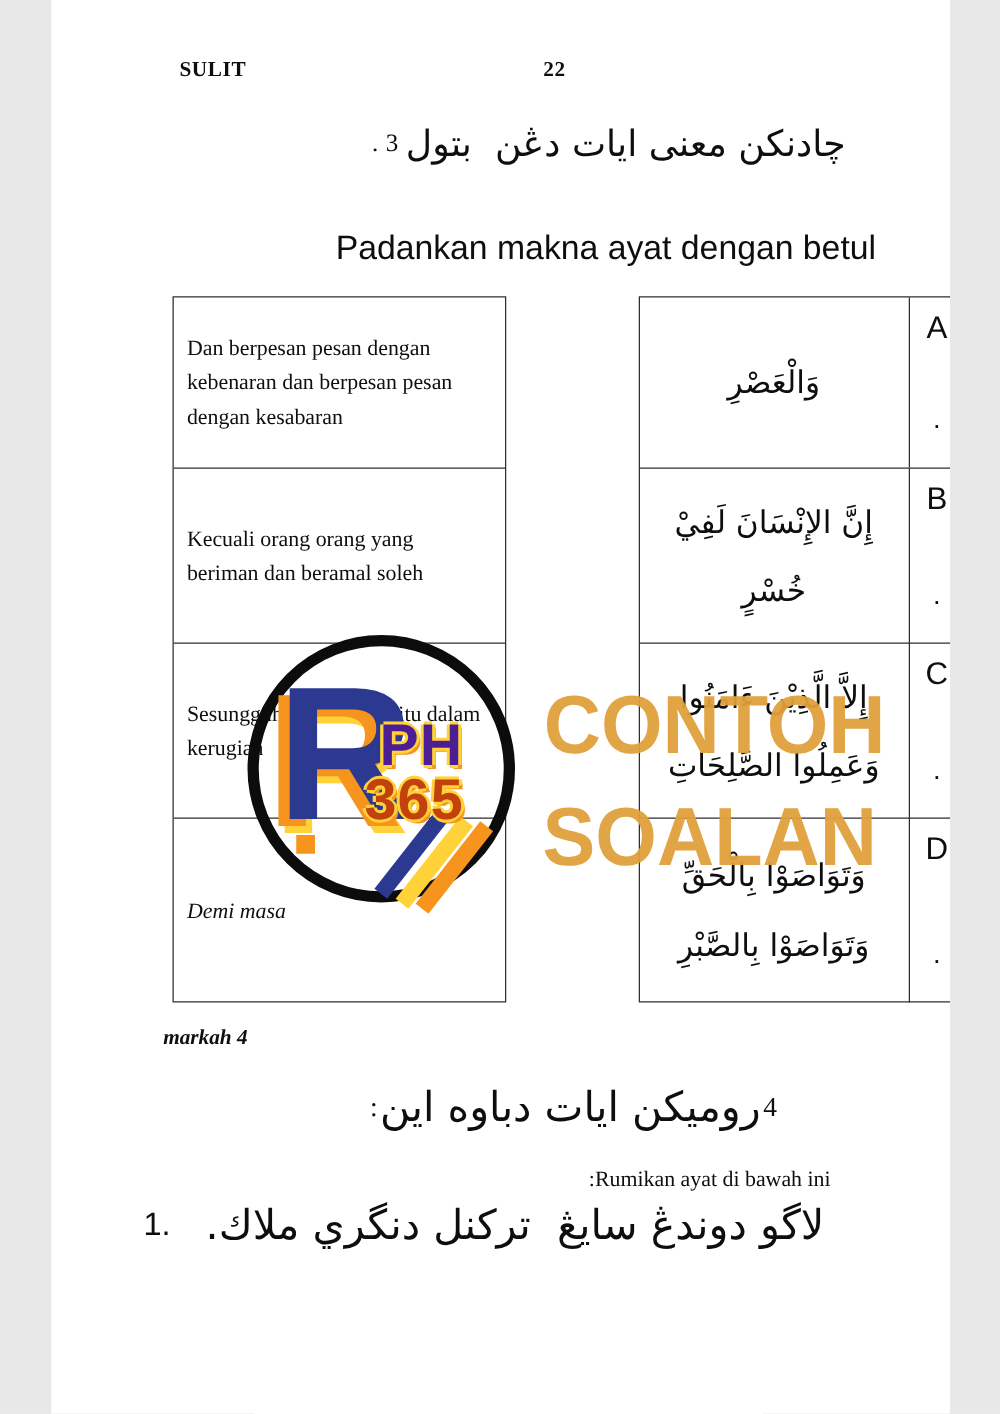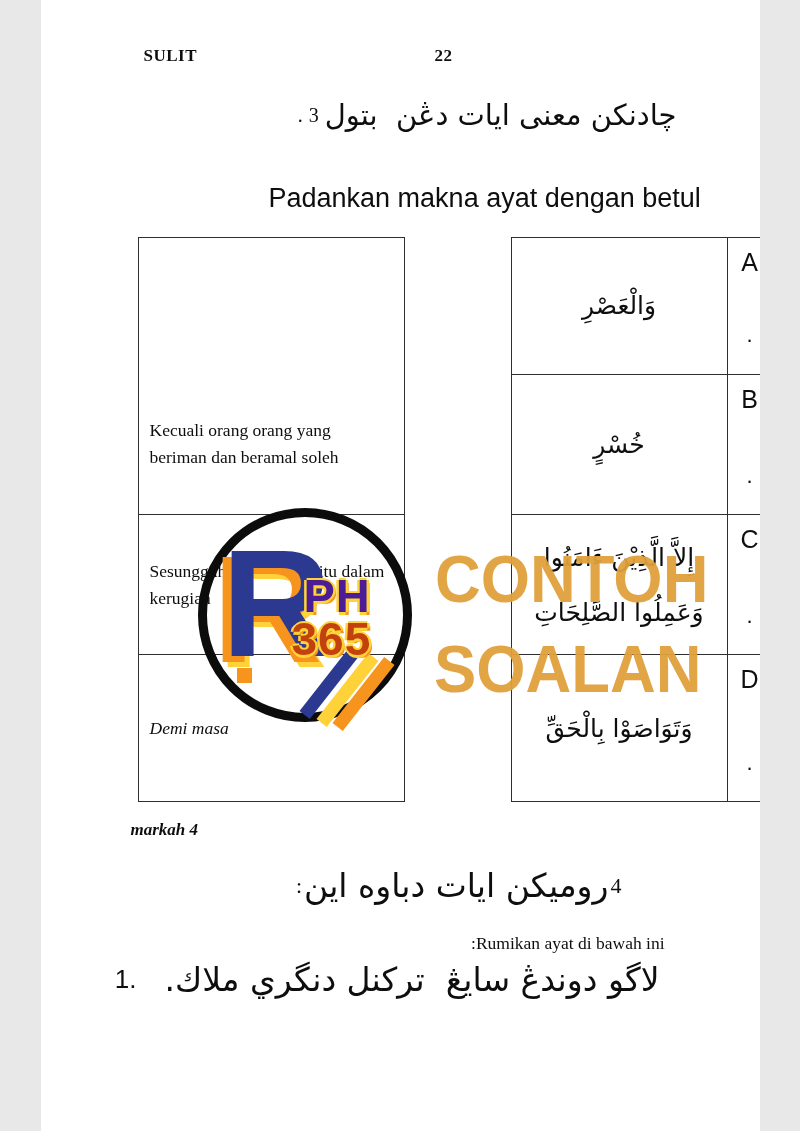--- a/index.html
+++ b/index.html
@@ -62,20 +62,25 @@
 
   <div class="abs q3line">
     <span>.</span>
     <span>3</span>
     <span class="arabic">چادنكن معنى ايات دڠن  بتول</span>
   </div>
 
   <div class="abs instr">Padankan makna ayat dengan betul</div>
 
   <div class="tbl" style="left:97px;top:237px;width:265px;height:563px;">
+    <div class="row" style="top:0;height:136px;">
+      <div class="mean-cell">
+          <span>Dan berpesan pesan dengan kebenaran dan berpesan pesan dengan kesabaran</span>
+        </div>
+    </div>
     <div class="row" style="top:136px;height:140px;">
       <div class="mean-cell">
           <span>Kecuali orang orang yang beriman dan beramal soleh</span>
         </div>
     </div>
     <div class="row" style="top:276px;height:140px;">
       <div class="mean-cell">
           <span>Sesungguhnya manusia itu dalam kerugian</span>
         </div>
     </div>
@@ -96,20 +101,21 @@
         <div class="letter-cell">
           <span>A</span>
           <span class="dot">.</span>
         </div>
       </div>
     </div>
 
     <div class="row" style="top:136px;height:140px;">
       <div class="verse-row">
         <div class="verse-cell">
+          <span class="arabic">إِنَّ الإِنْسَانَ لَفِيْ</span>
           <span class="arabic">خُسْرٍ</span>
         </div>
         <div class="letter-cell">
           <span>B</span>
           <span class="dot">.</span>
         </div>
       </div>
     </div>
 
     <div class="row" style="top:276px;height:140px;">
@@ -122,20 +128,21 @@
           <span>C</span>
           <span class="dot">.</span>
         </div>
       </div>
     </div>
 
     <div class="row" style="top:416px;height:147px;">
       <div class="verse-row">
         <div class="verse-cell">
           <span class="arabic">وَتَوَاصَوْا بِالْحَقِّ</span>
+          <span class="arabic">وَتَوَاصَوْا بِالصَّبْرِ</span>
         </div>
         <div class="letter-cell">
           <span>D</span>
           <span class="dot">.</span>
         </div>
       </div>
     </div>
   </div>
 
   <div class="abs marks">markah 4</div>

